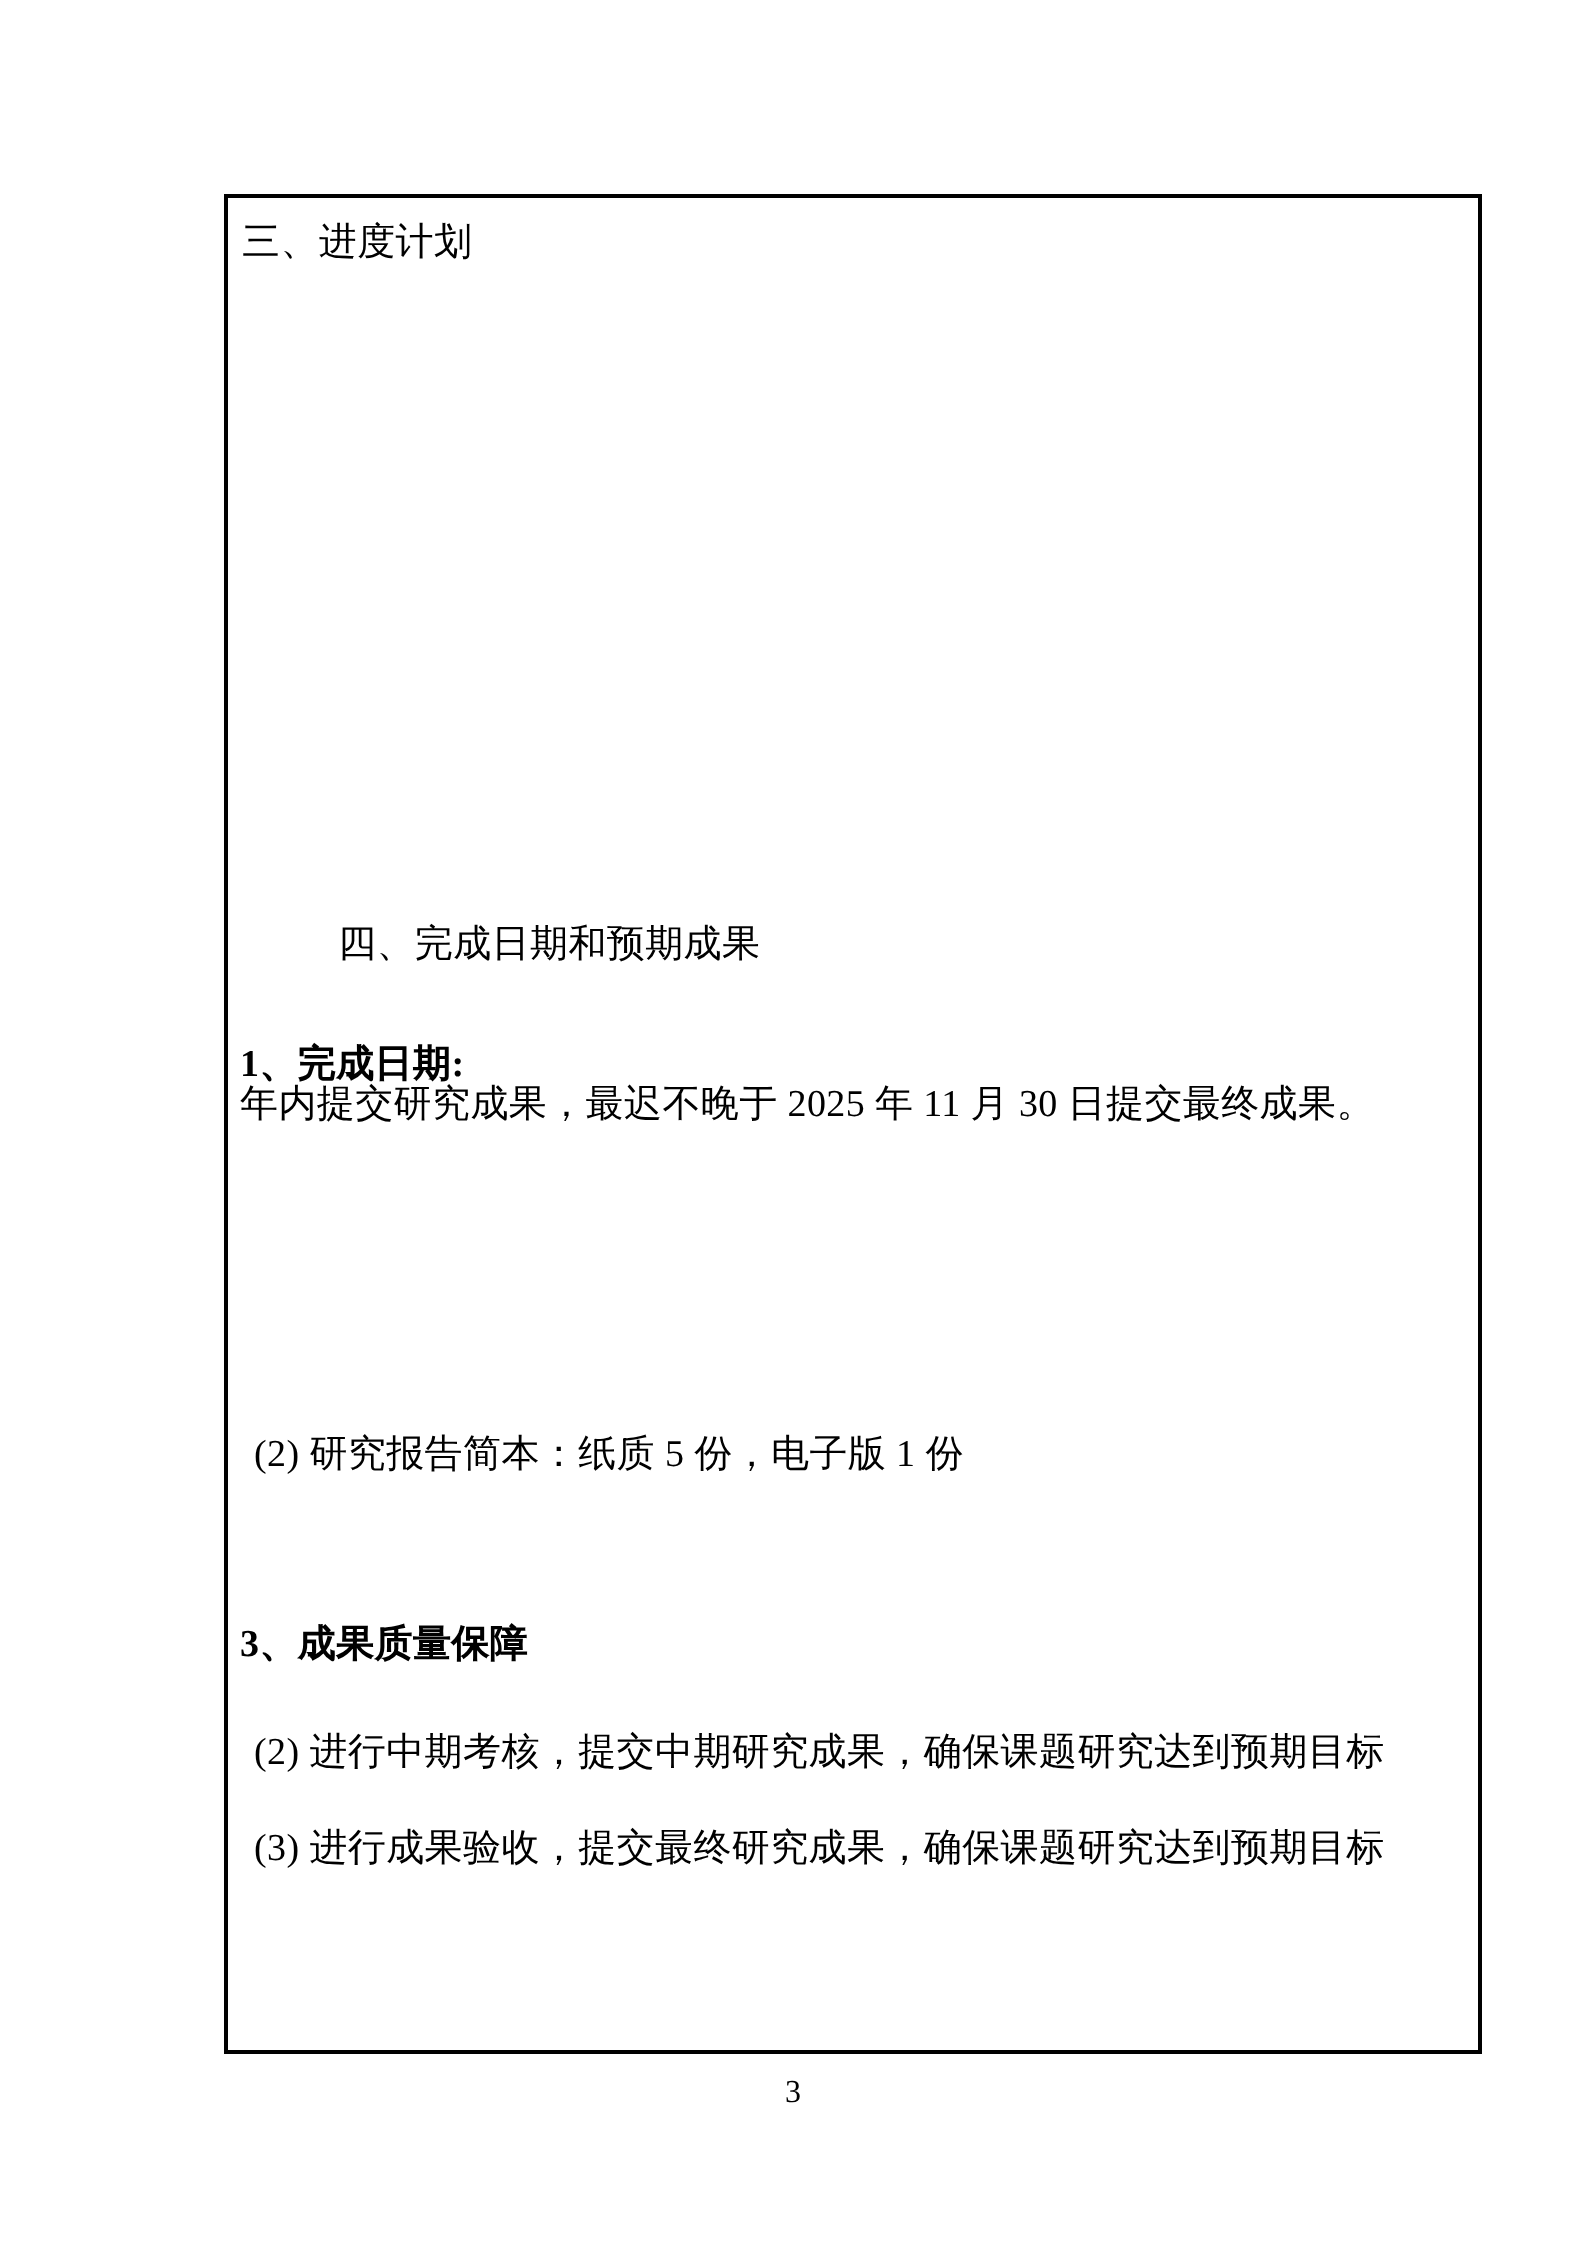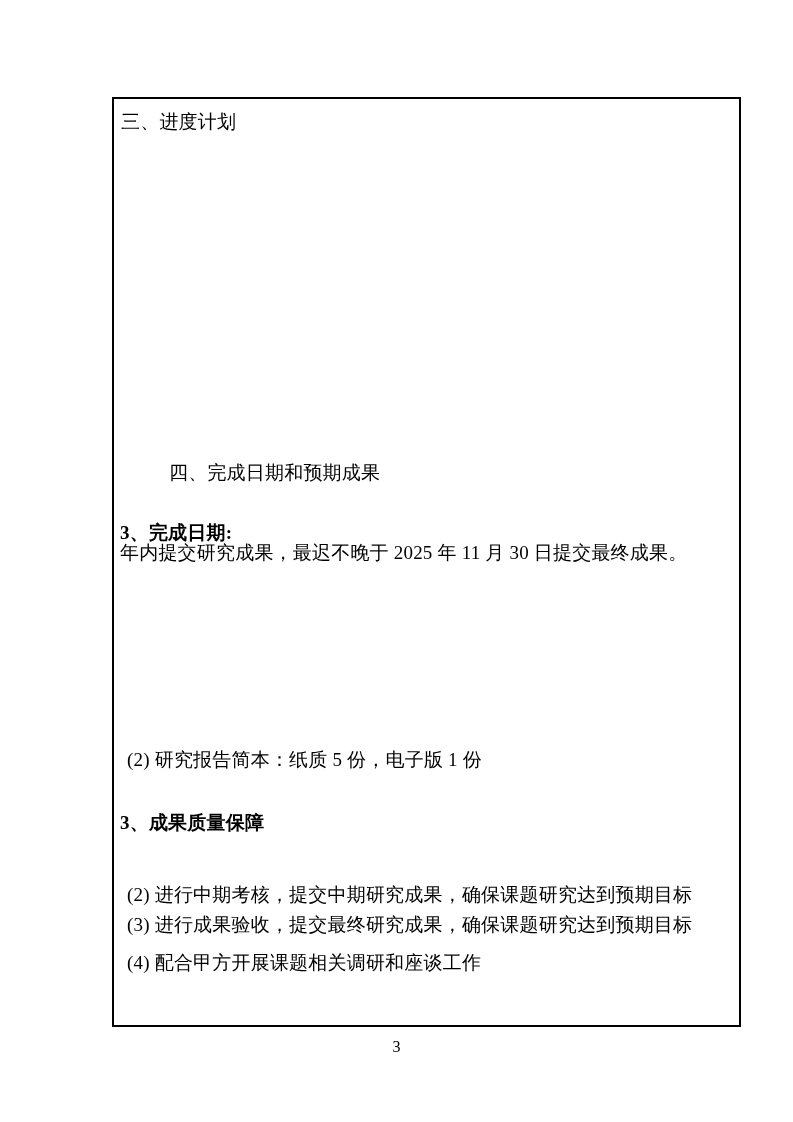--- a/index.html
+++ b/index.html
@@ -46,32 +46,31 @@
 </style>
 </head>
 <body>
 
 <div class="doc-table">
 
   <div class="line" style="left:7px; top:9px;">三、进度计划</div>
 
   <div class="line" style="left:7px; top:360px;margin-left:48px;">四、完成日期和预期成果</div>
 
-  <div class="line heading-bold" style="left:6px; top:420px;">3、完成日期:</div>
+  <div class="line heading-bold" style="left:6px; top:420px;">1、完成日期:</div>
 
   <div class="line" style="left:6px; top:440px;">年内提交研究成果，最迟不晚于 2025 年 11 月 30 日提交最终成果。</div>
 
 
 
-  <div class="line indent-item" style="top:647px;">(2) 研究报告简本：纸质 5 份，电子版 1 份</div>
+  <div class="line indent-item" style="top:615px;">(2) 研究报告简本：纸质 5 份，电子版 1 份</div>
 
   <div class="line heading-bold" style="left:6px; top:698px;margin-top:12px;">3、成果质量保障</div>
 
 
-  <div class="line indent-item" style="top:782px;text-align:center;">(2) 进行中期考核，提交中期研究成果，确保课题研究达到预期目标</div>
+  <div class="line indent-item" style="top:764px;text-align:center;">(2) 进行中期考核，提交中期研究成果，确保课题研究达到预期目标</div>
 
   <div class="line indent-item" style="top:812px;text-align:center;">(3) 进行成果验收，提交最终研究成果，确保课题研究达到预期目标</div>
 
-  <div class="line indent-item" style="top:850px;">(4) 配合甲方开展课题相关调研和座谈工作</div>
 
 </div>
 
 <div class="page-footer">3</div>
 
 </body></html>

